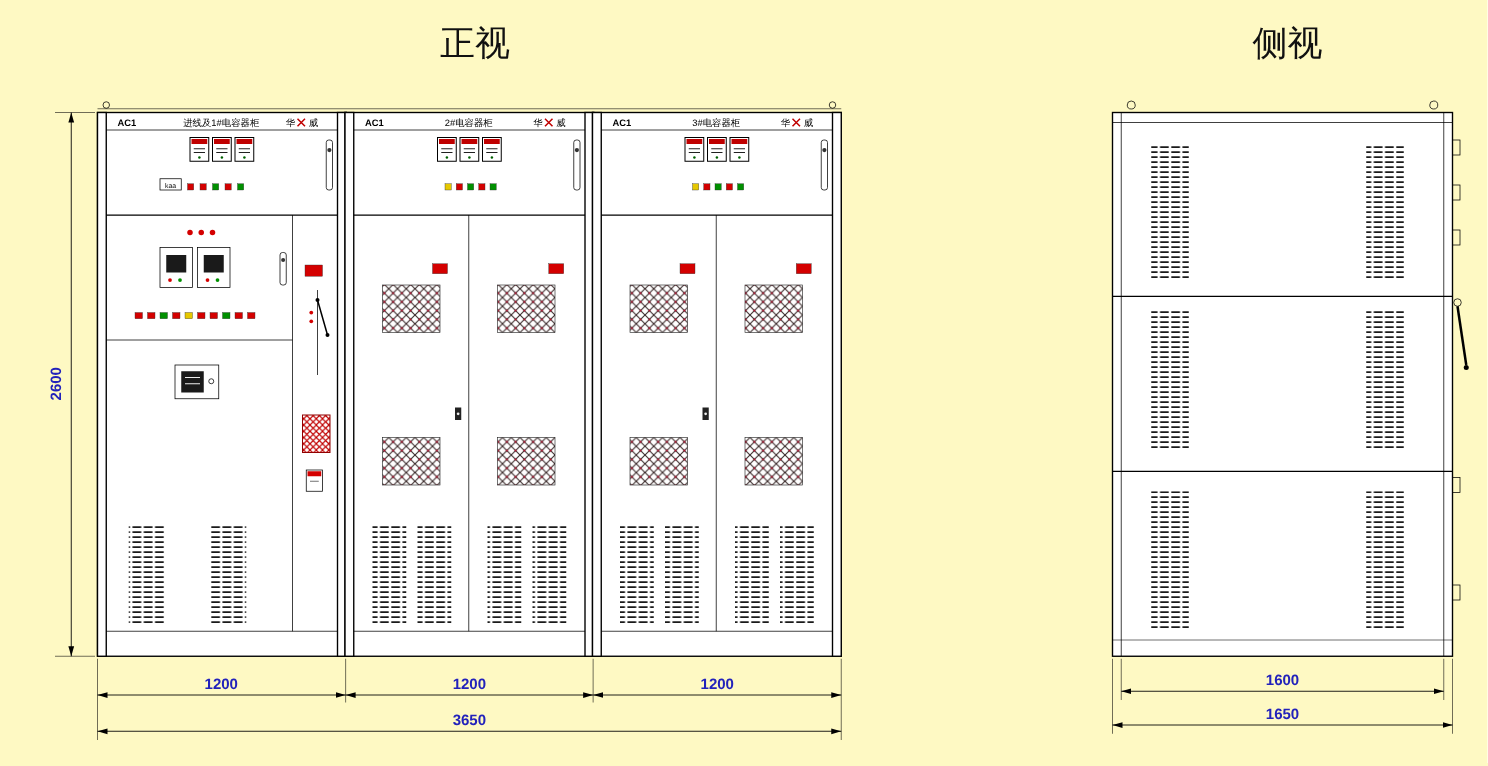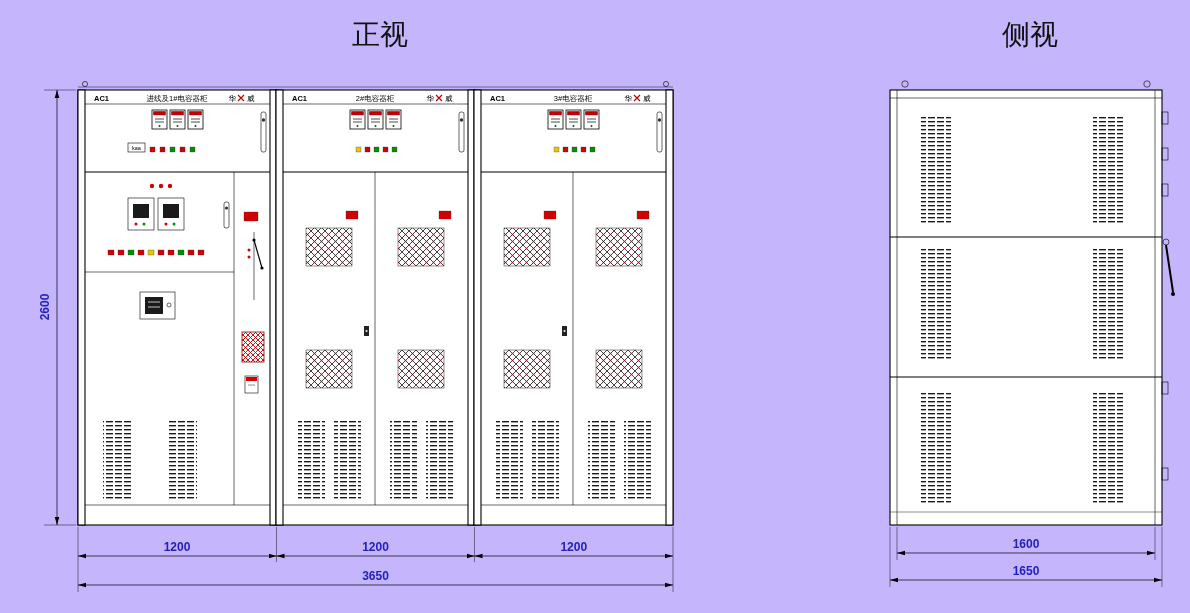--- a/index.html
+++ b/index.html
@@ -1,16 +1,16 @@
 <!DOCTYPE html>
 <html><head>
 <meta charset="utf-8">
 <style>
   html,body{margin:0;padding:0;background:#fff;}
-  .stage{position:relative;width:1190px;height:613px;background:#c4b5fd;overflow:hidden;
+  .stage{position:relative;width:1190px;height:613px;background:#fef9c3;overflow:hidden;
          font-family:"Liberation Sans",sans-serif;}
   svg{display:block;}
   .frame{fill:#ffffff;stroke:#000;stroke-width:1.1;}
   .ln{stroke:#000;stroke-width:1;fill:none;}
   .thin{stroke:#000;stroke-width:0.6;fill:none;}
   .hair{stroke:#000;stroke-width:0.45;fill:none;}
   .lbl{font-family:"Liberation Sans",sans-serif;font-size:7.5px;fill:#000;}
   .lblb{font-weight:bold;}
   .mid{text-anchor:middle;}
   .tiny{font-size:5.5px;}

